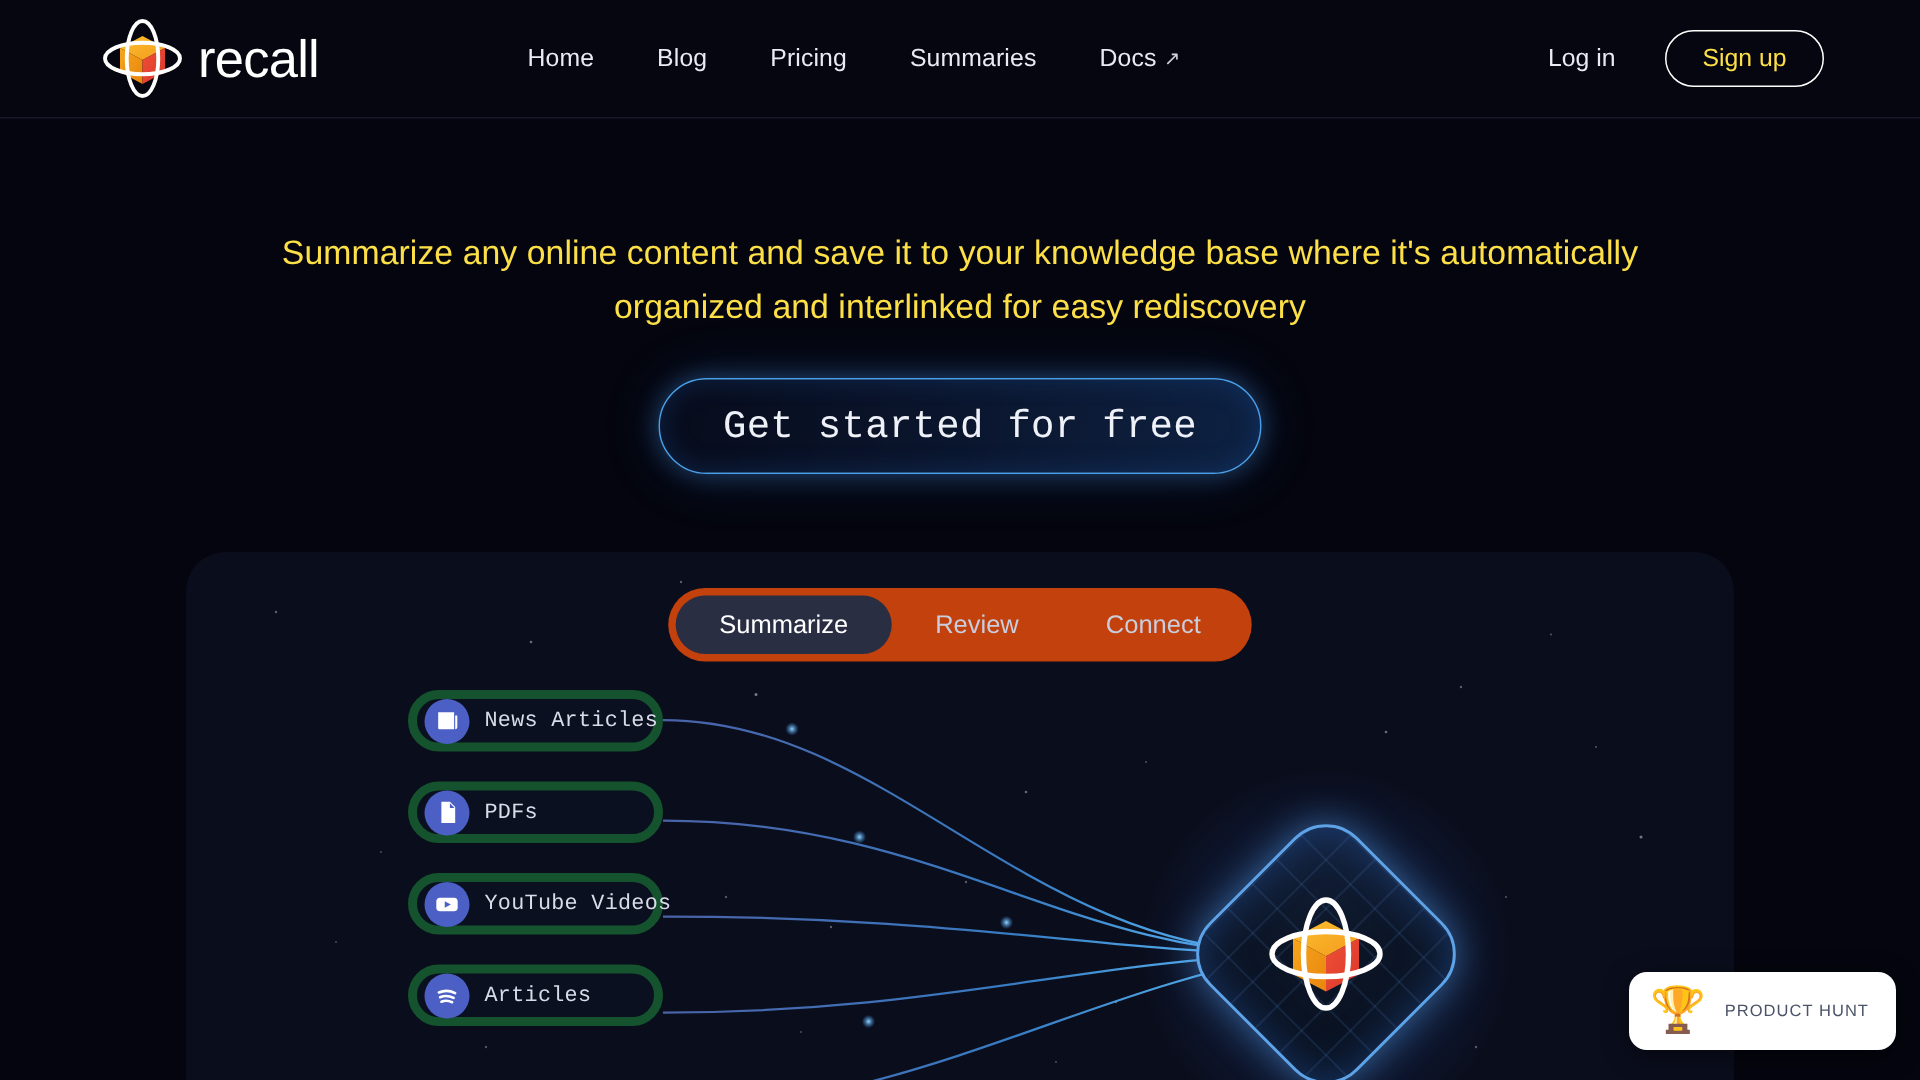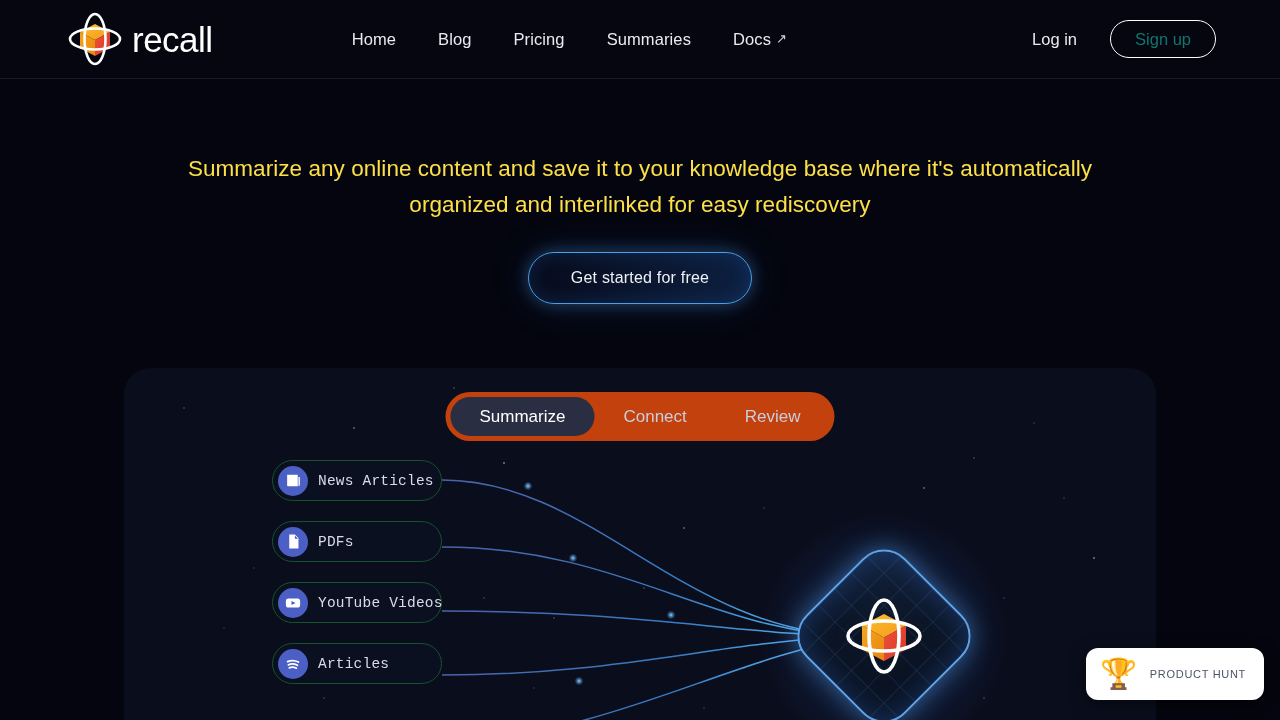--- a/index.html
+++ b/index.html
@@ -84,21 +84,21 @@
     gap: 33px;
   }
   .login-link {
     font-size: 16.5px;
     color: #e9eaf2;
     text-decoration: none;
     cursor: pointer;
   }
   .signup-btn {
     font-size: 16.5px;
-    color: #0f766e;
+    color: #fde047;
     background: transparent;
     border: 1.6px solid #ffffff;
     border-radius: 999px;
     padding: 10px 24px;
     line-height: 1;
     cursor: pointer;
     font-family: inherit;
   }
 
   
@@ -128,22 +128,22 @@
     line-height: 1.58;
     font-weight: 400;
     color: #fde047;
     letter-spacing: 0.05px;
   }
 
   .cta-wrap { margin-top: 30px; display: flex; justify-content: center; }
 
   .cta-btn {
     position: relative;
-    font-family: Liberation Sans, sans-serif;
-    font-size: 16px;
+    font-family: Liberation Mono, monospace;
+    font-size: 26px;
     color: #eef1f8;
     padding: 16px 42px;
     border-radius: 999px;
     border: 1.4px solid #4a9fe8;
     background: linear-gradient(100deg, #070b1b 0%, #0b1730 55%, #0d2142 100%);
     cursor: pointer;
     box-shadow: 0 0 16px rgba(70,150,235,0.38),
                 0 0 40px rgba(60,130,220,0.20),
                 inset 0 0 18px rgba(30,90,170,0.30);
     letter-spacing: 0.2px;
@@ -205,21 +205,21 @@
     gap: 20px;
     z-index: 6;
   }
   .pill {
     display: flex;
     align-items: center;
     gap: 10px;
     height: 41px;
     padding: 0 16px 0 5px;
     border-radius: 999px;
-    border: 1px solid #14532d;
+    border: 6px solid #14532d;
     background: #0b1020;
     cursor: pointer;
     width: 170px;
   }
   .pill-icon {
     width: 30px; height: 30px;
     border-radius: 50%;
     flex: none;
     display: flex;
     align-items: center;
@@ -430,22 +430,22 @@
       <g>
         <circle cx="404" cy="118" r="4.5" fill="url(#dotGlow)"></circle>
         <circle cx="449" cy="190" r="4.5" fill="url(#dotGlow)"></circle>
         <circle cx="547" cy="247" r="4.5" fill="url(#dotGlow)"></circle>
         <circle cx="455" cy="313" r="4.5" fill="url(#dotGlow)"></circle>
       </g>
     </svg>
 
     <div class="tabs">
       <button class="tab active">Summarize</button>
+      <button class="tab">Review</button>
       <button class="tab">Connect</button>
-      <button class="tab">Review</button>
     </div>
 
     <div class="pills">
 
       <div class="pill">
         <span class="pill-icon">
           <svg width="17" height="17" viewBox="0 0 24 24" fill="#ffffff">
             <path d="M3 4h15v16H4a1 1 0 0 1-1-1V4zm16 3h2v11a2 2 0 0 1-2 2V7zM5.5 6.5h5v4h-5v-4zm0 6h5v1.2h-5v-1.2zm0 2.6h5v1.2h-5v-1.2zm6.5-8.6h4.5v1.2H12V6.5zm0 2.6h4.5v1.2H12V9.1zm0 2.6h4.5v1.2H12v-1.2zm0 2.6h4.5v1.2H12v-1.2z"></path>
           </svg>
         </span>

